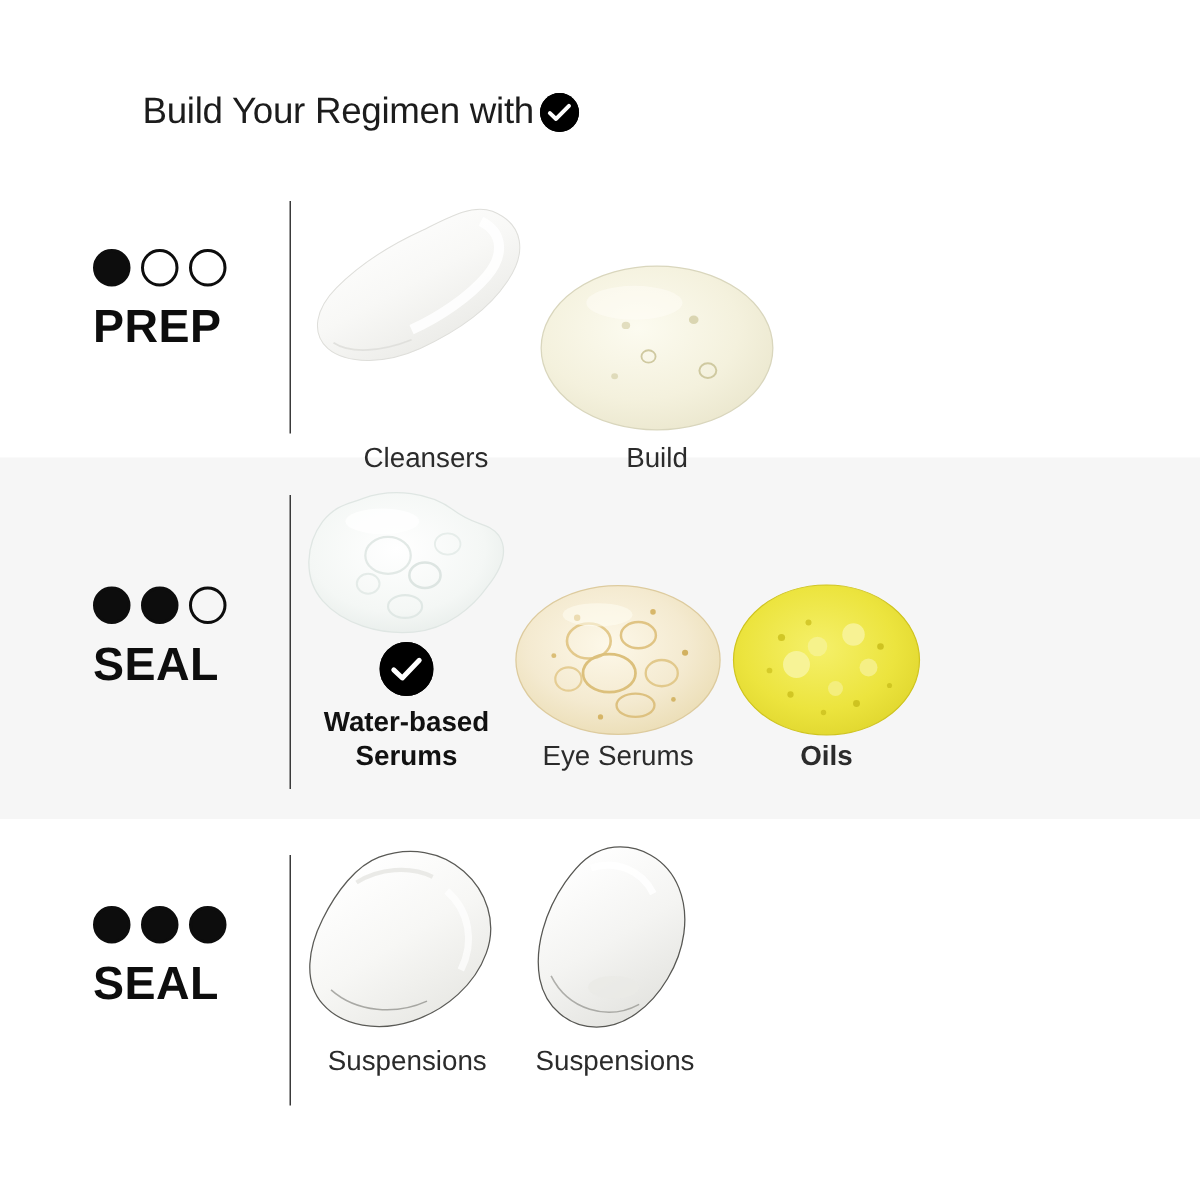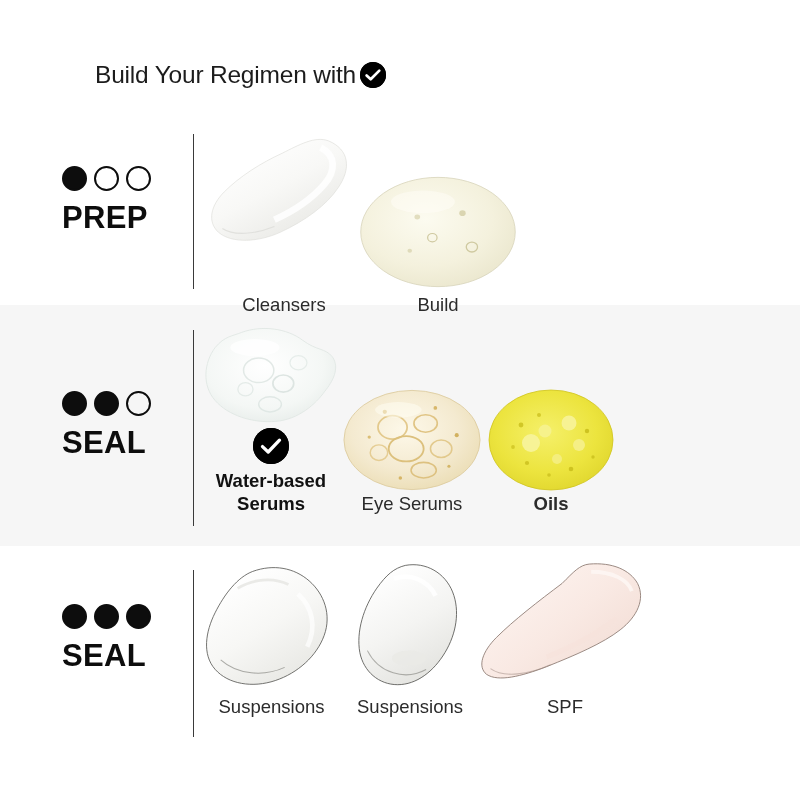--- a/index.html
+++ b/index.html
@@ -329,33 +329,13 @@
                  C100 118 82 132 62 132 C42 132 26 118 22 98
                  C18 76 26 50 40 30 C50 16 58 9 70 6 Z" fill="url(#gMo)" stroke="#575753" stroke-width="0.9"></path>
         <path d="M58 20 C76 14 94 22 102 38" fill="none" stroke="#ffffff" stroke-width="5" opacity="0.85"></path>
         <path d="M30 96 C42 120 70 128 92 116" fill="none" stroke="#6c6c66" stroke-width="1.1" opacity="0.5"></path>
         <ellipse cx="74" cy="104" rx="18" ry="8" fill="#eaeae6" opacity="0.8"></ellipse>
       </svg>
     </div>
     <div class="label">Suspensions</div>
   </div>
 
-  <div class="product" style="width:180px; margin-left:-6px;">
-    <div class="swatch-box" style="height:140px;">
-      <svg class="swatch" width="186" height="140" viewBox="0 0 186 140" aria-hidden="true">
-        <defs>
-          <linearGradient id="gSp" x1="0.1" y1="0.2" x2="0.9" y2="0.9">
-            <stop offset="0" stop-color="#fdf3ef"></stop>
-            <stop offset="0.5" stop-color="#f9e9e3"></stop>
-            <stop offset="1" stop-color="#f2dcd4"></stop>
-          </linearGradient>
-        </defs>
-        <path d="M118 6 C142 4 160 12 168 26 C176 42 168 60 150 74
-                 C132 88 104 100 74 112 C48 122 24 128 12 120
-                 C2 112 8 96 22 82 C40 64 66 44 90 26 C102 14 108 7 118 6 Z" fill="url(#gSp)" stroke="#8d7a72" stroke-width="0.9"></path>
-        <path d="M120 14 C142 14 158 22 162 34" fill="none" stroke="#fdf6f3" stroke-width="4" opacity="0.9"></path>
-        <path d="M16 114 C30 124 56 120 78 110" fill="none" stroke="#9b8780" stroke-width="1.1" opacity="0.5"></path>
-        <path d="M146 62 C126 78 100 92 74 102" fill="none" stroke="#f6e2db" stroke-width="5" opacity="0.7"></path>
-      </svg>
-    </div>
-    <div class="label">SPF</div>
-  </div>
 </div>
 
 </body></html>

